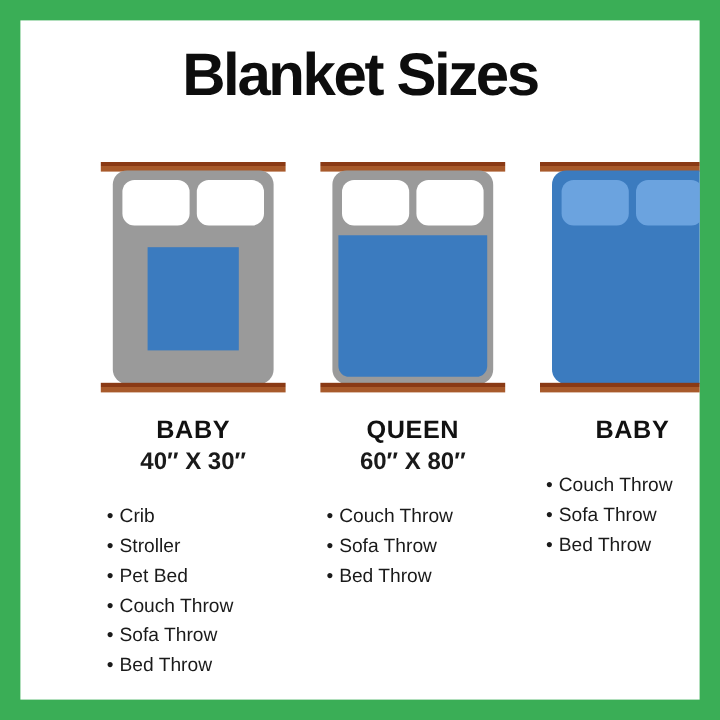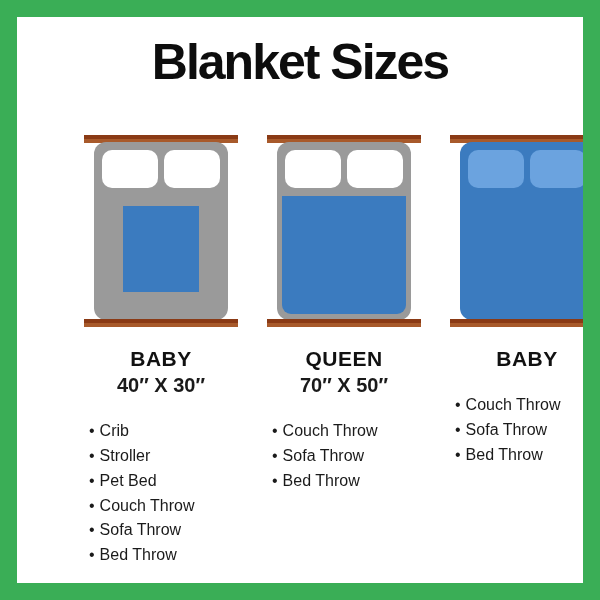--- a/index.html
+++ b/index.html
@@ -193,21 +193,21 @@
         <div class="bed">
           <div class="board head"></div>
           <div class="mattress">
             <div class="pillow left"></div>
             <div class="pillow right"></div>
             <div class="blanket medium"></div>
           </div>
           <div class="board foot"></div>
         </div>
         <div class="size-name">QUEEN</div>
-        <div class="size-dims">70″ X 50″</div>
+        <div class="size-dims">60″ X 80″</div>
         <ul class="uses">
           <li><span class="dot">•</span><span>Couch Throw</span></li>
           <li><span class="dot">•</span><span>Sofa Throw</span></li>
           <li><span class="dot">•</span><span>Bed Throw</span></li>
         </ul>
       </div>
 
       <div class="column">
         <div class="bed">
           <div class="board head"></div>

